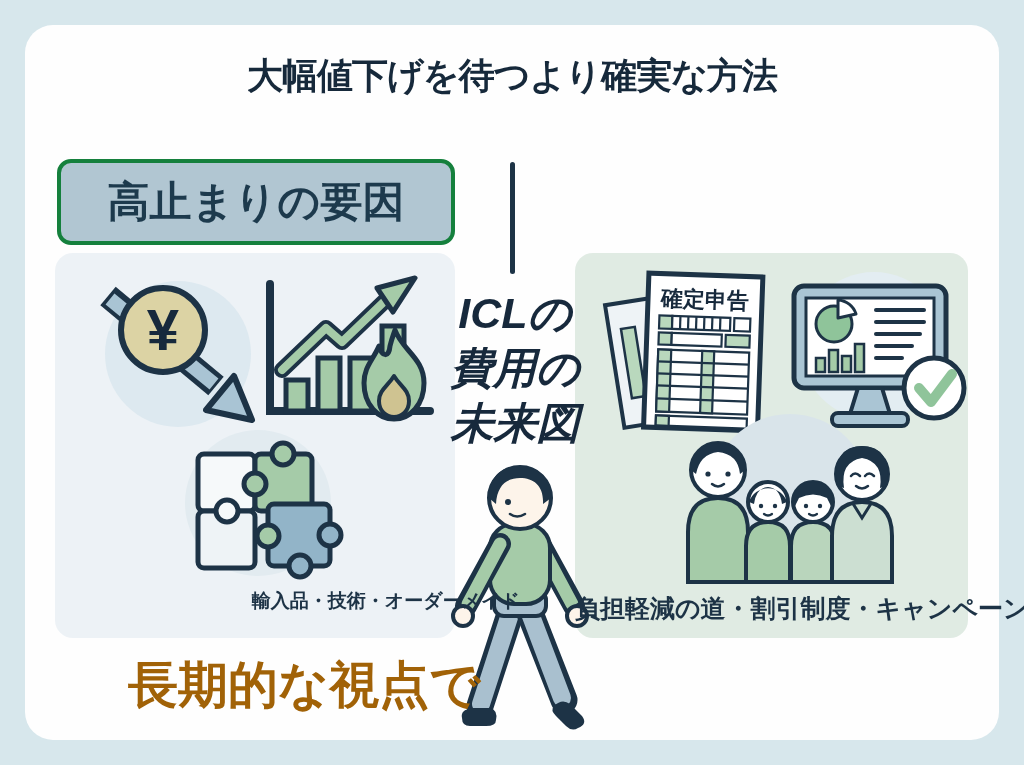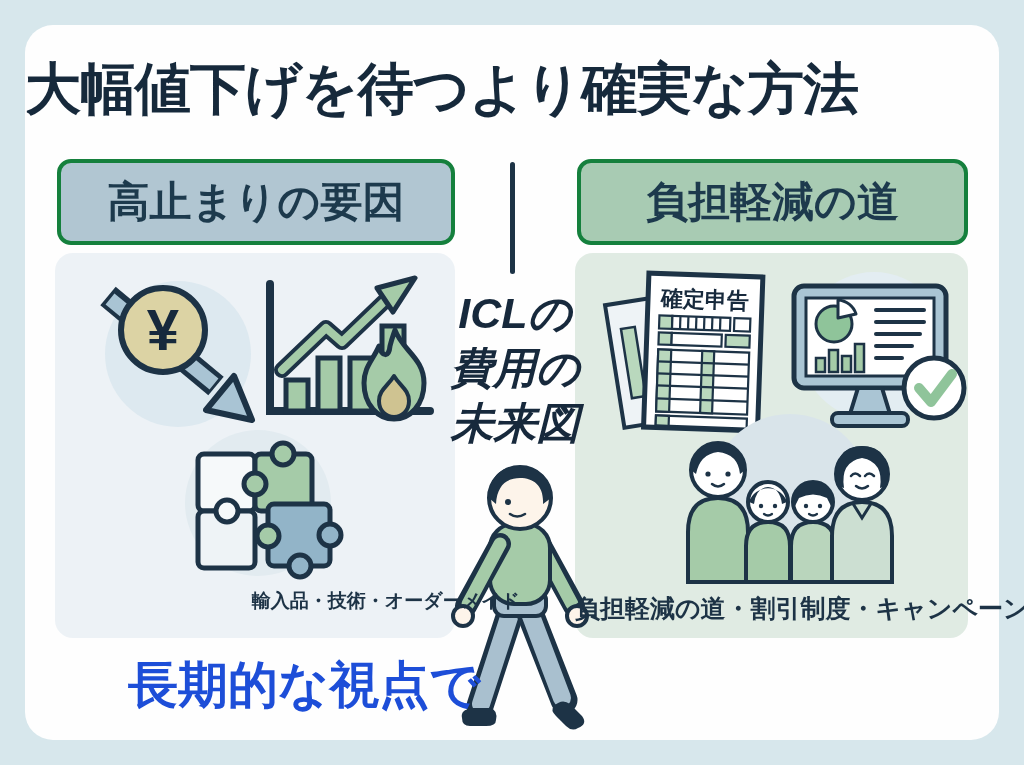--- a/index.html
+++ b/index.html
@@ -8,21 +8,21 @@
     font-family:"Liberation Sans","DejaVu Sans",sans-serif;
     background:#d7e7ec;overflow:hidden;
   }
   #screen{position:relative;width:1024px;height:765px;background:#d7e7ec;}
   .card{
     position:absolute;left:25px;top:25px;width:974px;height:715px;
     background:#fefefe;border-radius:28px;
   }
   .title{
     position:absolute;left:25px;top:52px;width:974px;margin:0;
-    font-size:56px;font-weight:800;color:#16293b;
+    text-align:center;font-size:36px;font-weight:800;color:#16293b;
     letter-spacing:-1px;white-space:nowrap;
   }
   .hdr{
     position:absolute;top:159px;height:86px;border:4px solid #15803d;
     border-radius:14px;display:flex;align-items:center;justify-content:center;
     box-sizing:border-box;
   }
   .hdr-left{left:57px;width:398px;background:#b1c6d2;}
   .hdr-right{left:577px;width:391px;background:#a8cbb3;}
   .hdr span{font-size:42px;font-weight:800;color:#1d3a4d;white-space:nowrap;}
@@ -33,41 +33,38 @@
   .center-text{
     position:absolute;left:428px;top:286px;width:174px;text-align:center;
     font-size:43px;font-weight:800;color:#17293c;line-height:1.28;white-space:nowrap;font-style:italic;
   }
   .caption{
     position:absolute;text-align:center;font-weight:800;color:#1d3346;white-space:nowrap;
   }
   .cap-left{left:55px;width:465px;top:588px;font-size:19px;text-align:right;}
   .cap-right{left:575px;width:393px;top:592px;font-size:25px;}
   .footer-text{
-    position:absolute;top:652px;font-size:50px;font-weight:800;color:#1d4ed8;white-space:nowrap;
+    position:absolute;top:652px;font-size:50px;font-weight:800;color:#a16207;white-space:nowrap;
   }
   .ft-left{left:128px;}
   .ft-right{left:582px;}
   .icon{position:absolute;}
   svg{display:block;overflow:visible;}
 </style>
 </head>
 <body>
 
 <div id="screen">
 
   <div class="card"></div>
 
   <h1 class="title">大幅値下げを待つより確実な方法</h1>
 
   <div class="hdr hdr-left">
     <span>高止まりの要因</span>
-  </div>
-  <div class="hdr hdr-right">
-    <span>負担軽減の道</span>
   </div>
 
   <div class="divider"></div>
 
   <div class="panel panel-left"></div>
   <div class="panel panel-right"></div>
 
   <div class="icon" style="left:78px;top:266px;width:185px;height:168px;">
     <svg width="185" height="168" viewBox="0 0 185 168">
       <circle cx="100" cy="88" r="73" fill="#dde9f0"></circle>

